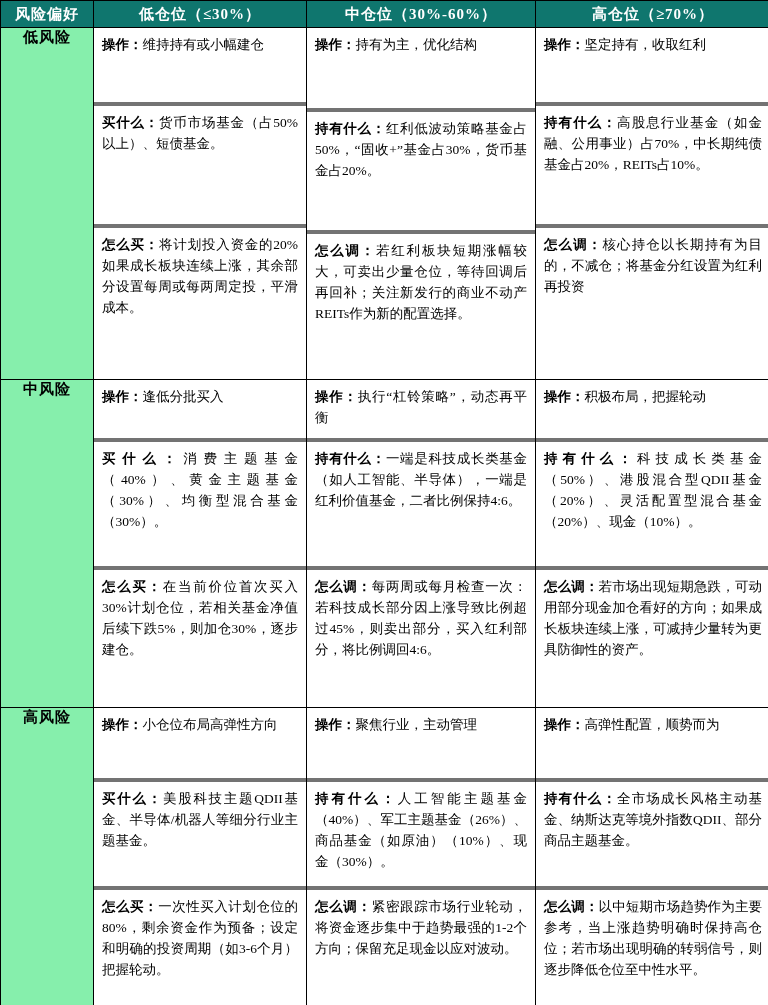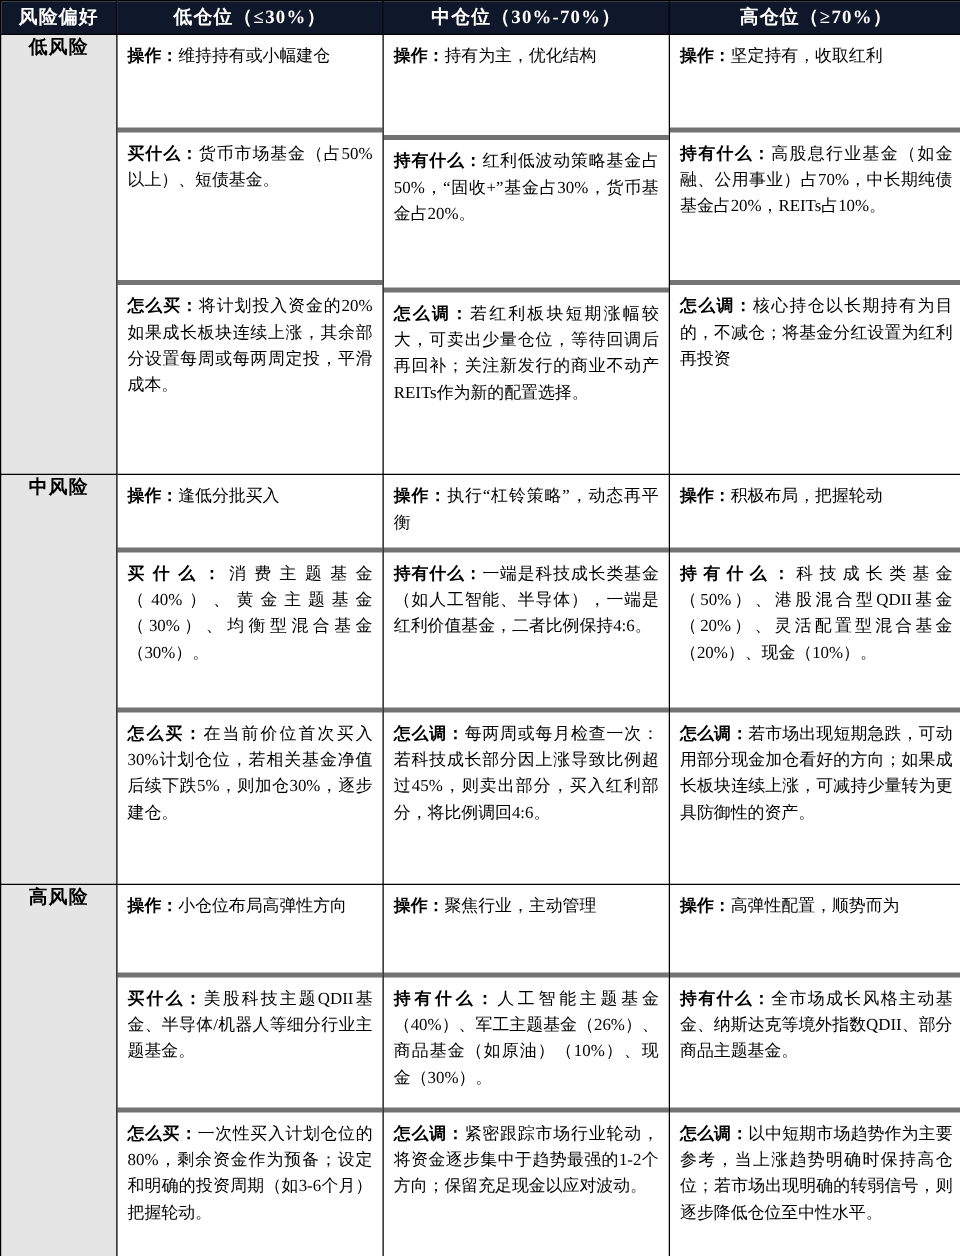--- a/index.html
+++ b/index.html
@@ -24,21 +24,21 @@
     border-collapse: collapse;
     table-layout: fixed;
   }
   table.matrix th, table.matrix td {
     border: 1px solid #000000;
     vertical-align: top;
     padding: 0;
   }
   
   thead th {
-    background: #0f172a;
+    background: #0f766e;
     color: #ffffff;
     font-weight: bold;
     font-size: 15px;
     text-align: center;
     height: 26px;
     line-height: 26px;
     padding: 0 2px;
     letter-spacing: 1px;
   }
   th.col-risk { width: 92px; }
@@ -47,21 +47,21 @@
   th.col-high { width: 234px; }
 
   
   td.rowlabel {
     width: 92px;
     text-align: center;
     vertical-align: middle;
     font-weight: bold;
     font-size: 15px;
     letter-spacing: 1px;
-    background: #e5e5e5;
+    background: #86efac;
   }
 
   
   td.cell {
     padding: 0;
   }
   .block {
     border-bottom: 4px solid #737373;
     padding: 7px 8px 8px 8px;
     box-sizing: border-box;
@@ -84,21 +84,21 @@
 </style>
 </head>
 <body>
 
 <div class="sheet">
   <table class="matrix">
     <thead>
       <tr>
         <th class="col-risk">风险偏好</th>
         <th class="col-low">低仓位（≤30%）</th>
-        <th class="col-mid">中仓位（30%-70%）</th>
+        <th class="col-mid">中仓位（30%-60%）</th>
         <th class="col-high">高仓位（≥70%）</th>
       </tr>
     </thead>
     <tbody>
 
       <tr>
         <td class="rowlabel">低风险</td>
 
         <td class="cell">
           <div class="block" style="height:78px">

